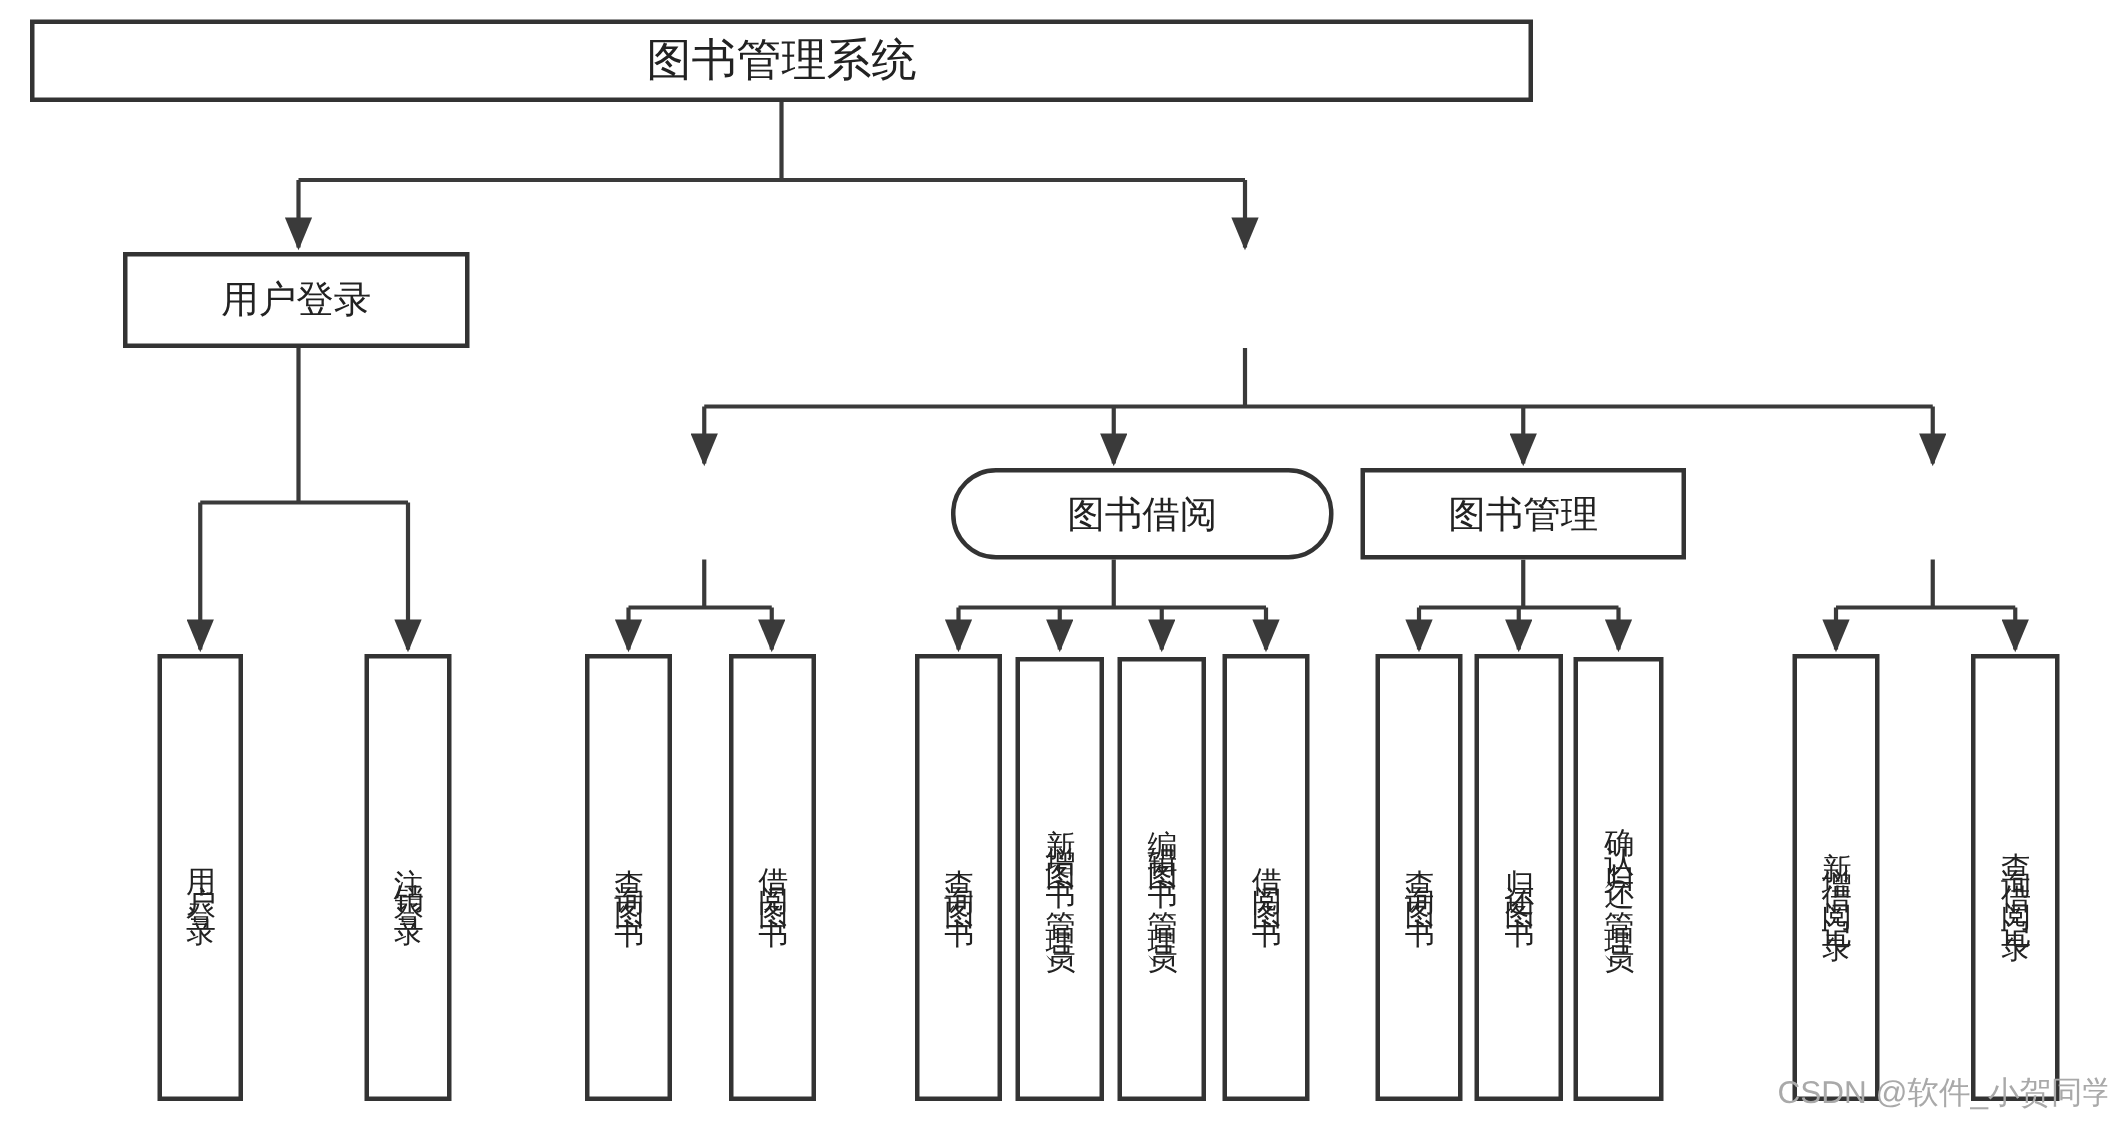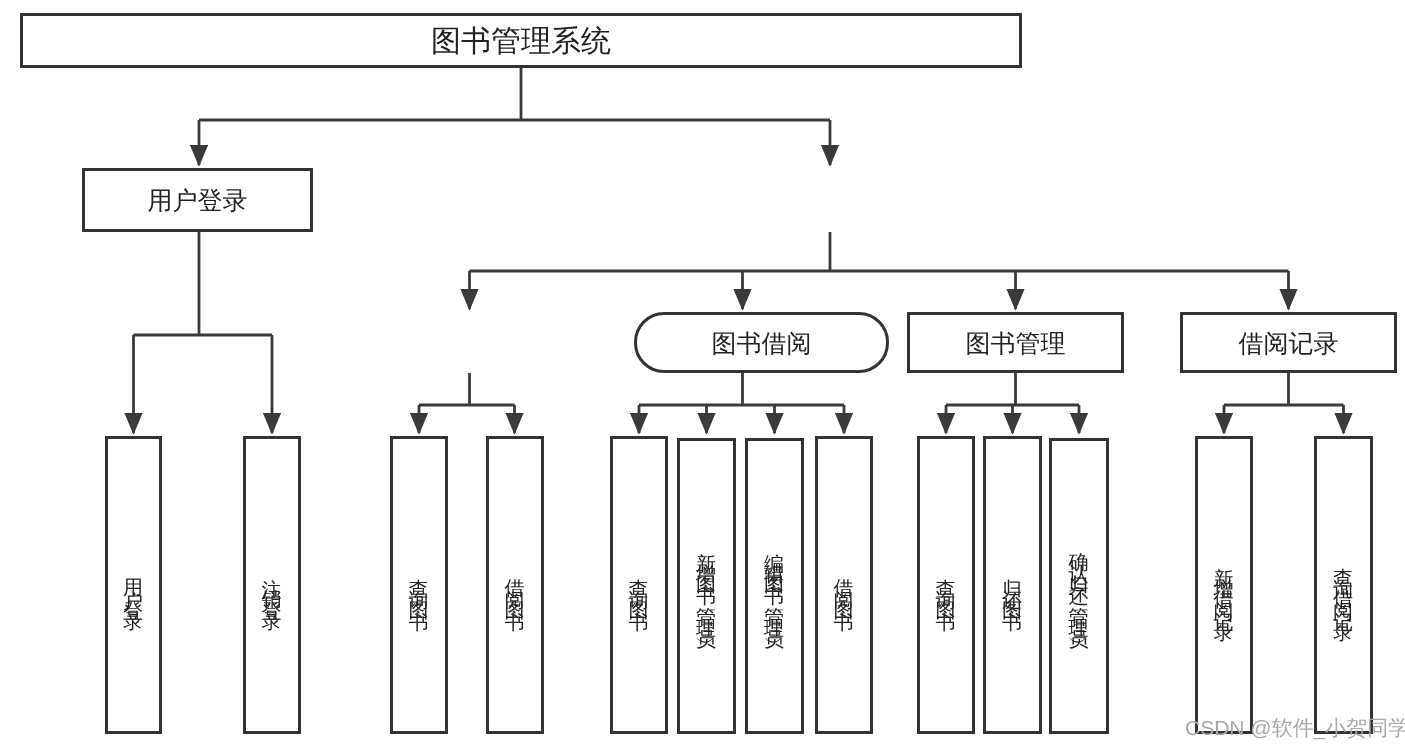--- a/index.html
+++ b/index.html
@@ -80,23 +80,20 @@
   <div class="box h" style="left:82px;top:168px;width:231px;height:64px;">
     <span>用户登录</span>
   </div>
 
   <div class="box h" style="left:634px;top:312px;width:255px;height:61px;border-radius:30px;">
     <span>图书借阅</span>
   </div>
   <div class="box h" style="left:907px;top:312px;width:217px;height:61px;">
     <span>图书管理</span>
   </div>
-  <div class="box h" style="left:1180px;top:312px;width:217px;height:61px;">
-    <span>借阅记录</span>
-  </div>
 
   <div class="box v" style="left:105px;top:436px;width:57px;height:298px;">
     <span>用户登录</span>
   </div>
   <div class="box v" style="left:243px;top:436px;width:58px;height:298px;">
     <span>注销登录</span>
   </div>
 
   <div class="box v" style="left:390px;top:436px;width:58px;height:298px;">
     <span>查询图书</span>

